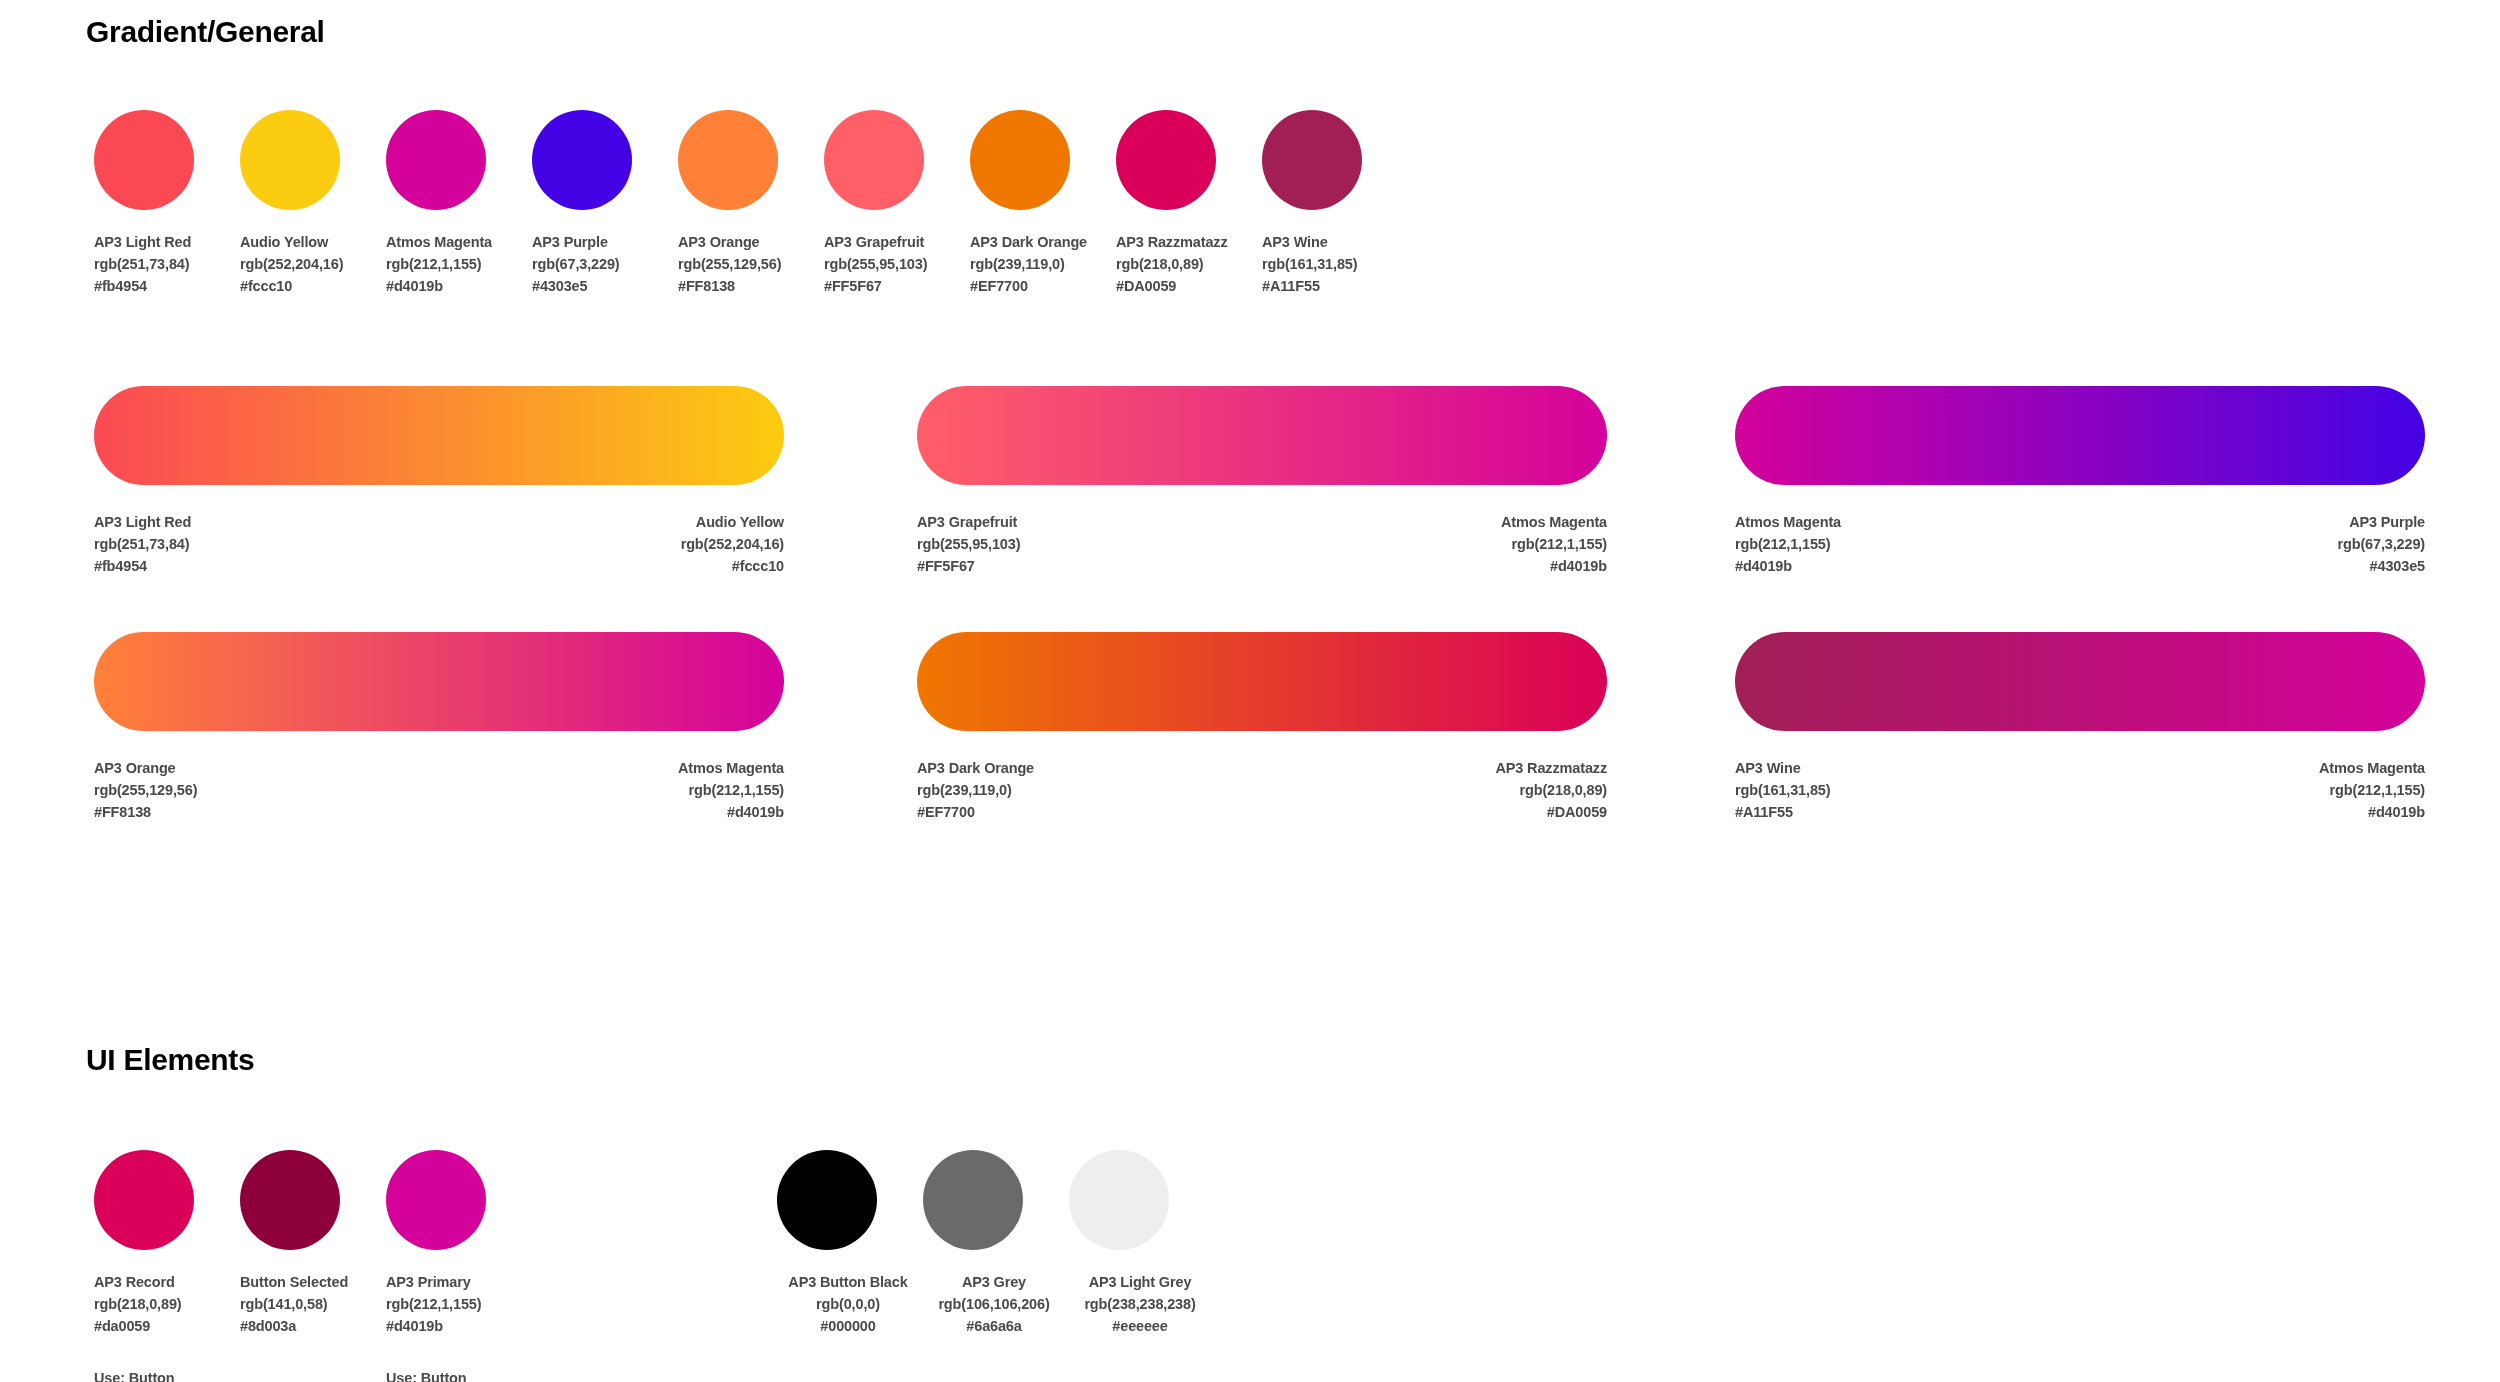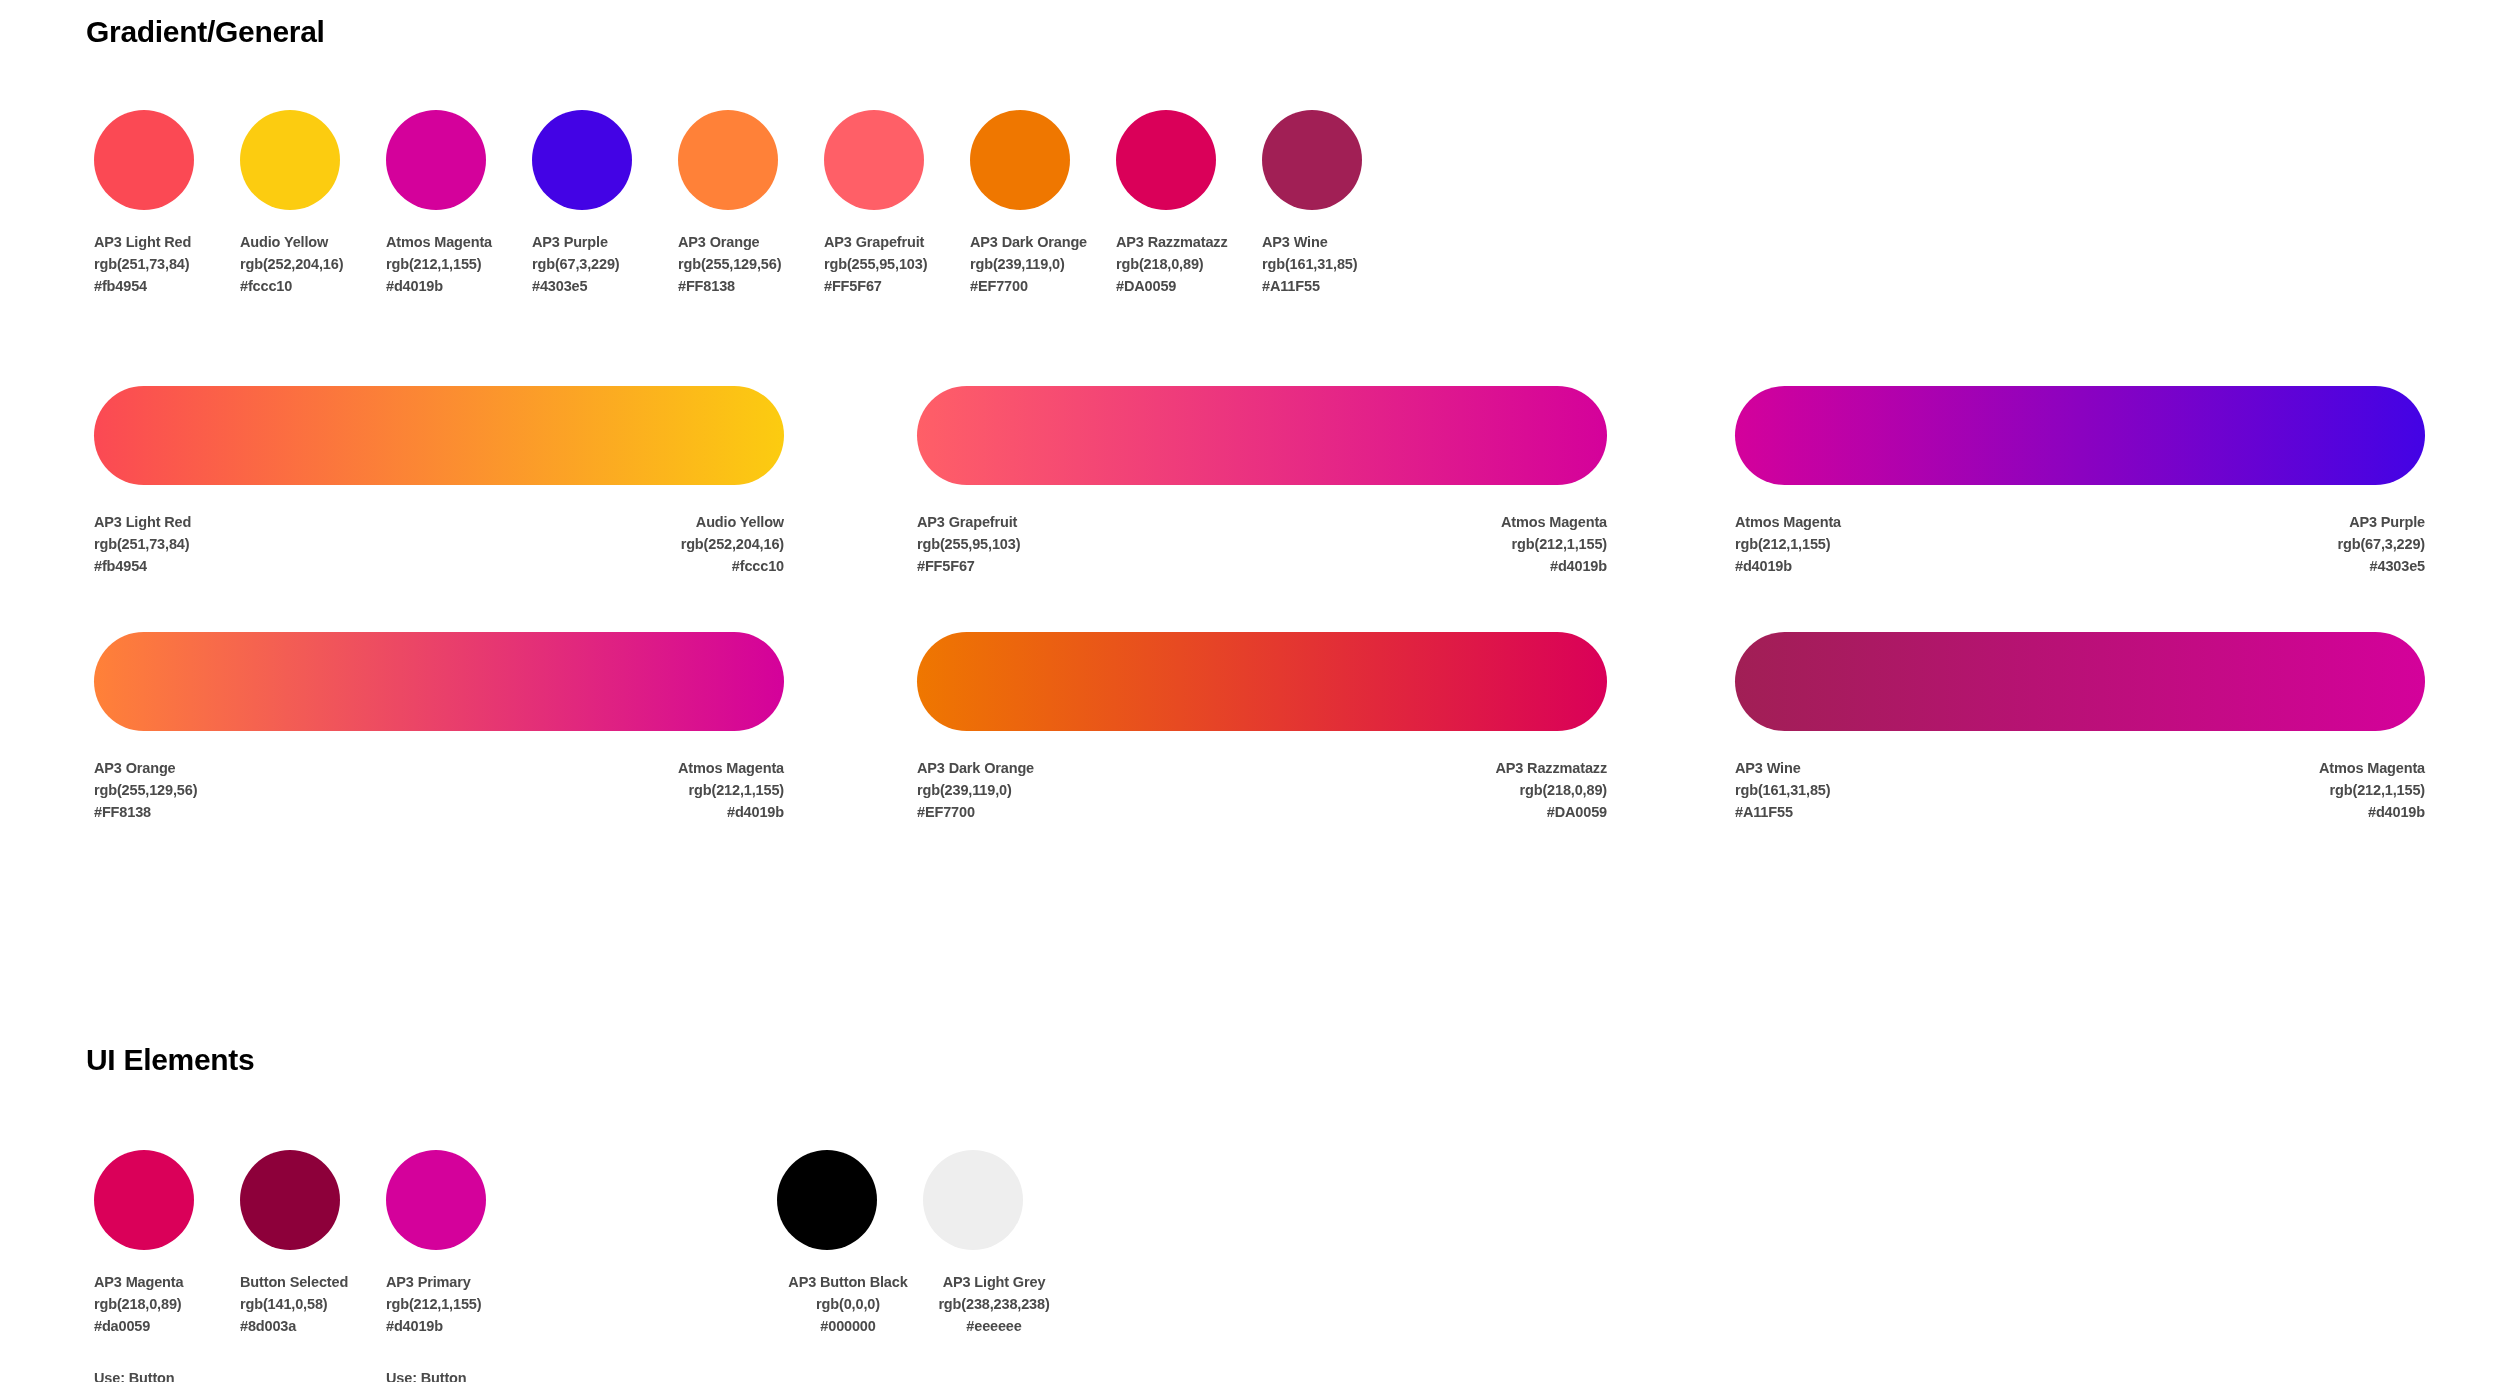--- a/index.html
+++ b/index.html
@@ -194,21 +194,21 @@
         </div>
       </div>
     </div>
 
   <h2 class="section-heading" id="heading-ui">UI Elements</h2>
 
   <div class="swatch-row" id="swatch-row-ui-a">
       <div class="swatch">
         <span class="dot" style="background: rgb(218, 0, 89);"></span>
         <div class="meta">
-          <div class="nm">AP3 Magenta</div>
+          <div class="nm">AP3 Record</div>
           <div class="rgb">rgb(218,0,89)</div>
           <div class="hex">#da0059</div>
           <div class="use">Use: Button</div>
         </div>
       </div>
       <div class="swatch">
         <span class="dot" style="background: rgb(141, 0, 58);"></span>
         <div class="meta">
           <div class="nm">Button Selected</div>
           <div class="rgb">rgb(141,0,58)</div>
@@ -231,20 +231,29 @@
       <div class="swatch">
         <span class="dot" style="background: rgb(0, 0, 0);"></span>
         <div class="meta">
           <div class="nm">AP3 Button Black</div>
           <div class="rgb">rgb(0,0,0)</div>
           <div class="hex">#000000</div>
           <div class="use empty"></div>
         </div>
       </div>
       <div class="swatch">
+        <span class="dot" style="background: rgb(106, 106, 106);"></span>
+        <div class="meta">
+          <div class="nm">AP3 Grey</div>
+          <div class="rgb">rgb(106,106,206)</div>
+          <div class="hex">#6a6a6a</div>
+          <div class="use empty"></div>
+        </div>
+      </div>
+      <div class="swatch">
         <span class="dot" style="background: rgb(238, 238, 238);"></span>
         <div class="meta">
           <div class="nm">AP3 Light Grey</div>
           <div class="rgb">rgb(238,238,238)</div>
           <div class="hex">#eeeeee</div>
           <div class="use empty"></div>
         </div>
       </div>
     </div>
 

